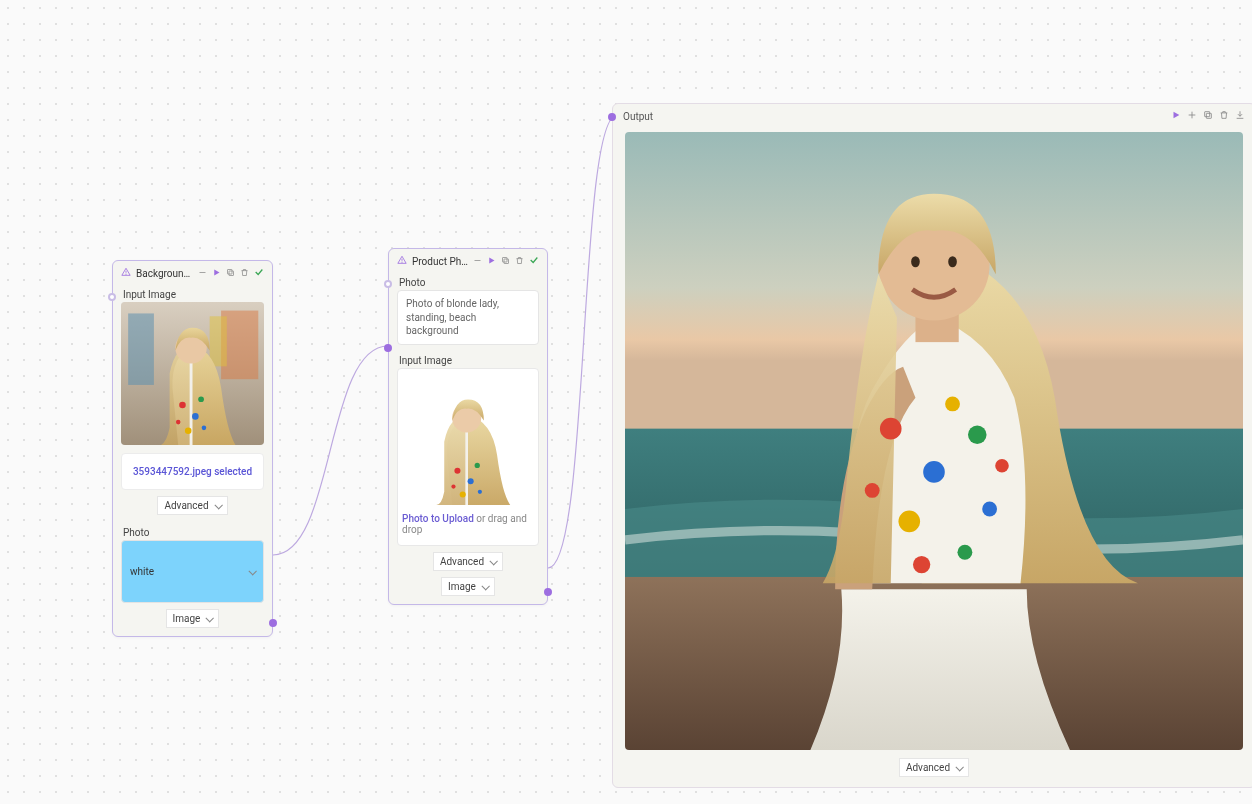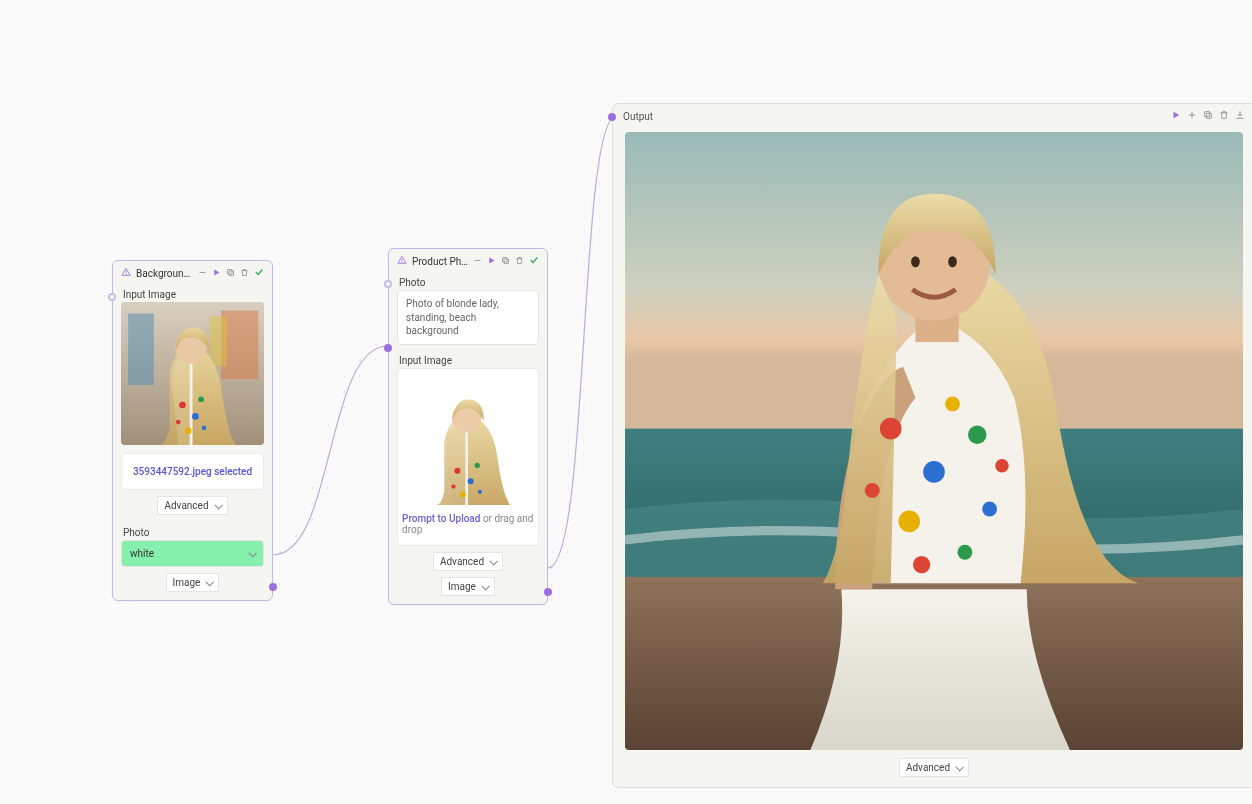--- a/index.html
+++ b/index.html
@@ -93,24 +93,24 @@
     gap: 4px;
     cursor: pointer;
   }
   .center-row {
     display: flex;
     justify-content: center;
     padding-top: 6px;
   }
 
   .select {
-    background: #86efac;
+    background: #7dd3fc;
     border: 1px solid #e3e3e3;
     border-radius: 4px;
-    padding: 7px 8px;
+    padding: 25px 8px;
     font-size: 10px;
     color: #333;
     display: flex;
     justify-content: space-between;
     align-items: center;
     cursor: pointer;
   }
 
   .textarea {
     margin: 0 8px;
@@ -365,21 +365,21 @@
           <circle cx="42" cy="74" r="2.3" fill="#d33"></circle>
             <circle cx="52" cy="82" r="2.3" fill="#2b6fd3"></circle>
           <circle cx="46" cy="92" r="2.3" fill="#e6b100"></circle>
             <circle cx="57" cy="70" r="2" fill="#2a9a4c"></circle>
           <circle cx="39" cy="86" r="1.6" fill="#d33"></circle>
             <circle cx="59" cy="90" r="1.6" fill="#2b6fd3"></circle>
         </g>
       </svg>
     </div>
     <div class="upload-text">
-      <span class="click">Prompt to Upload</span><span> or drag and drop</span>
+      <span class="click">Photo to Upload</span><span> or drag and drop</span>
     </div>
   </div>
   <div class="center-row">
     <span class="dropdown-btn">
       <span>Advanced</span>
       <span class="chevron"></span>
     </span>
   </div>
   <div class="center-row" style="padding-bottom:8px;">
     <span class="dropdown-btn">

